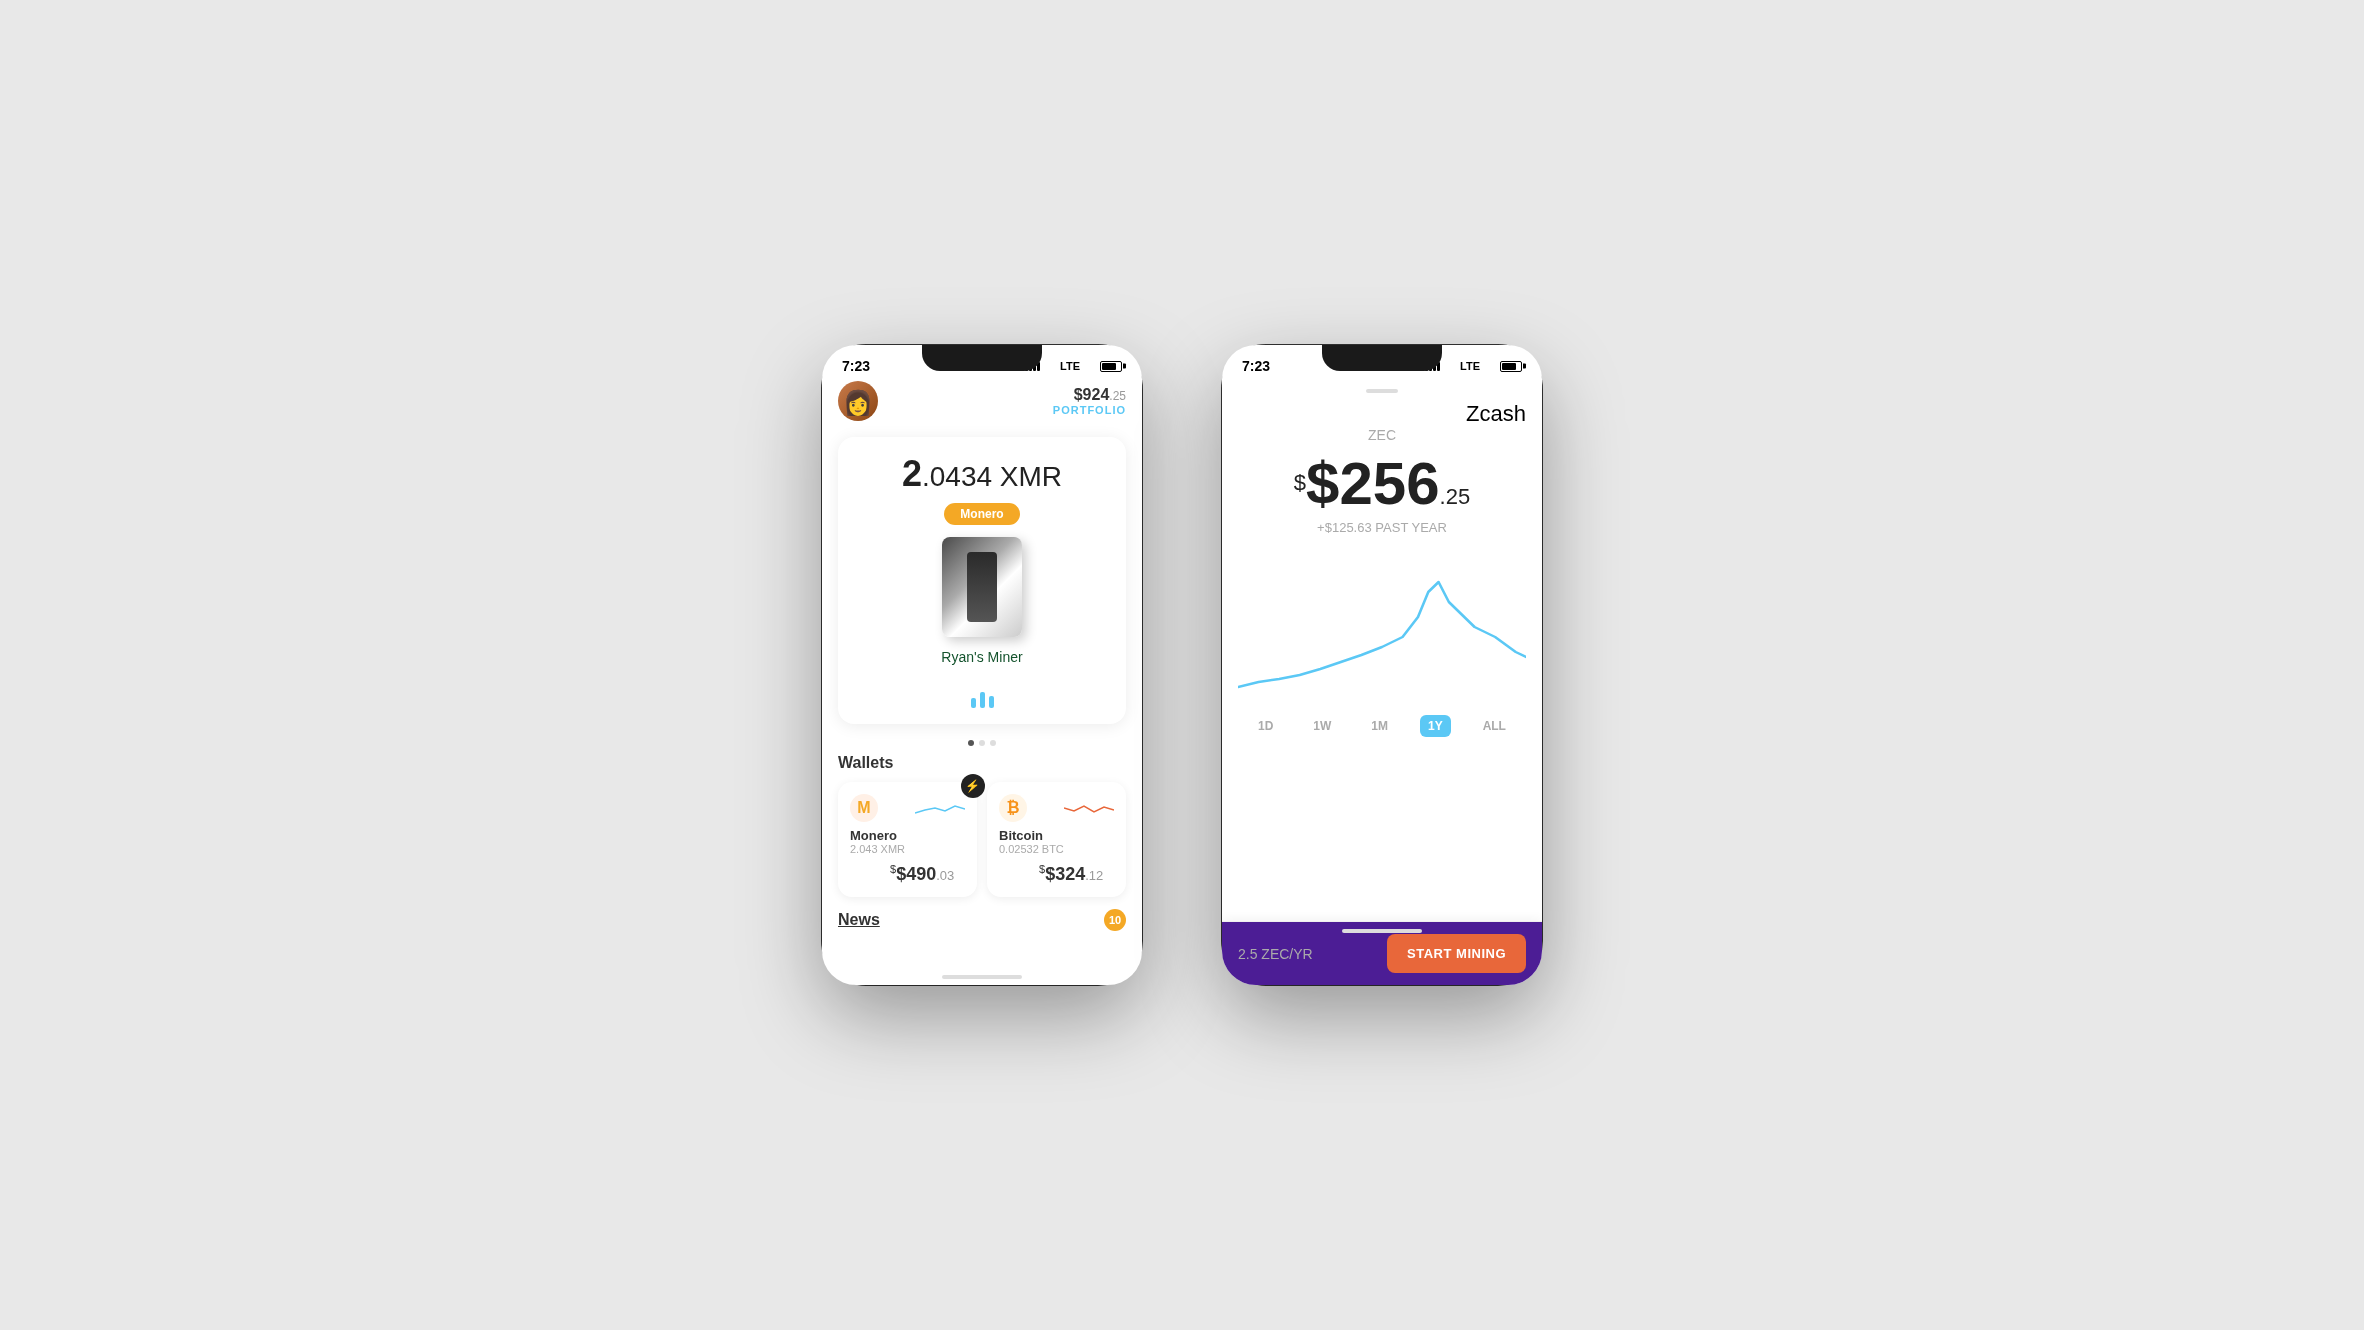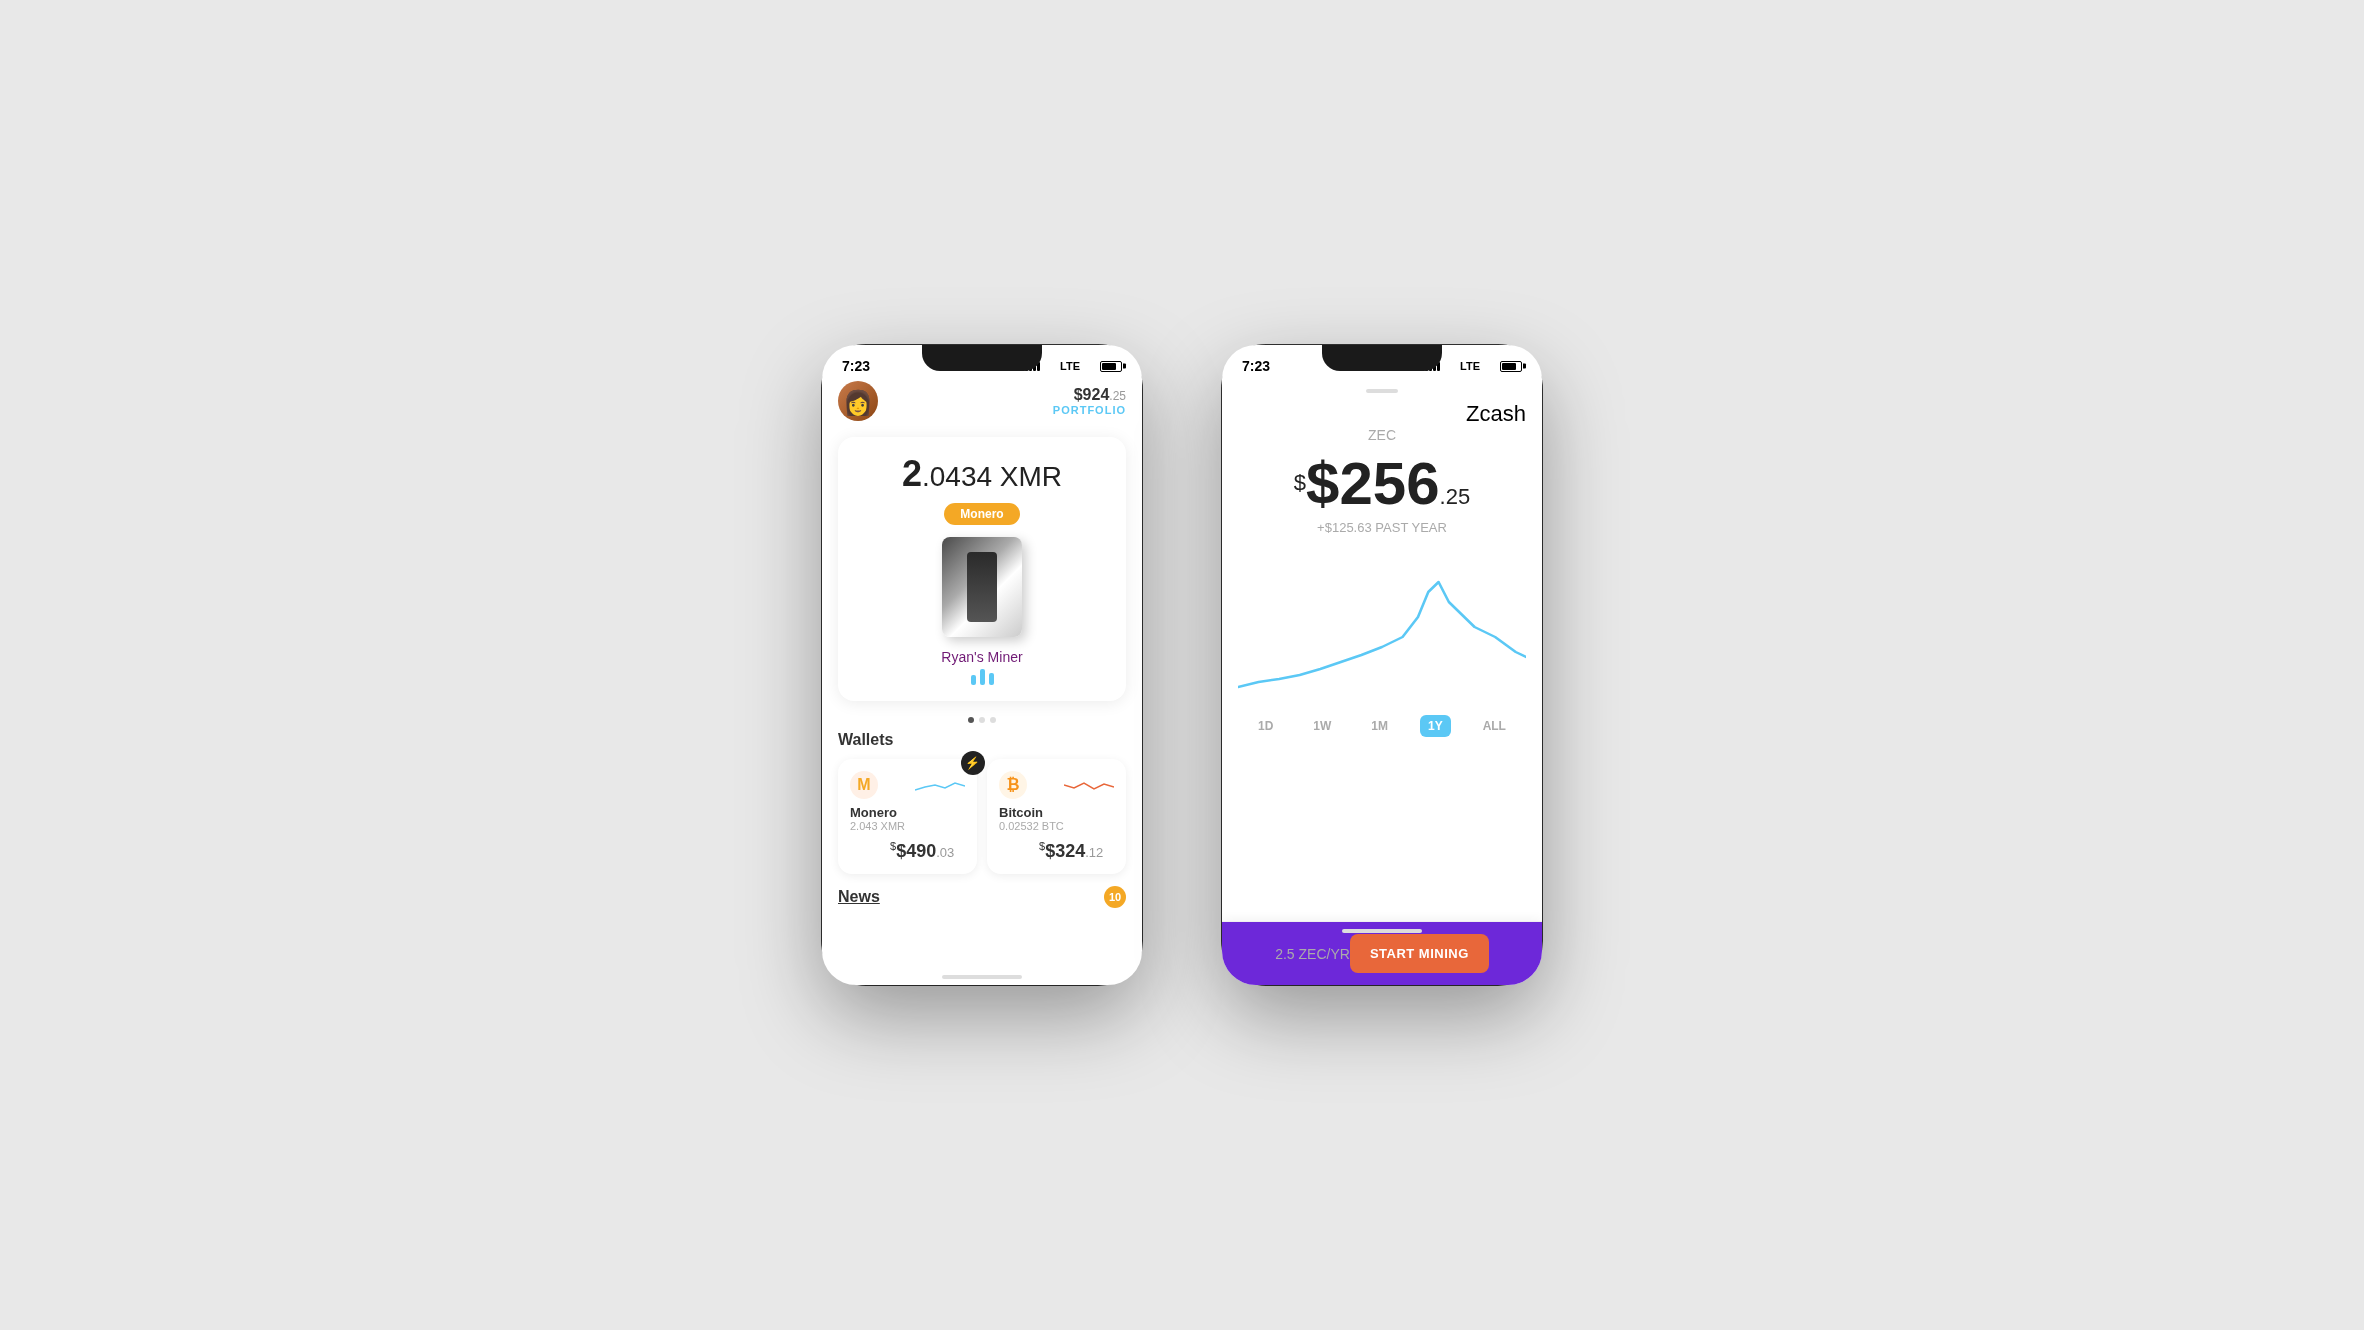--- a/index.html
+++ b/index.html
@@ -168,22 +168,22 @@
       box-shadow: 4px 4px 12px rgba(0,0,0,0.2);
     }
     .miner-image-inner {
       width: 30px;
       height: 70px;
       background: linear-gradient(180deg, #2a2a2a, #555);
       border-radius: 4px;
     }
     .miner-name {
       font-size: 14px;
-      color: #701a75;
-      margin-bottom: 0;
+      color: #14532d;
+      margin-bottom: 23px;
     }
     .bar-chart {
       display: flex;
       gap: 4px;
       justify-content: center;
       align-items: flex-end;
       height: 20px;
     }
     .bar-chart span {
       display: inline-block;
@@ -360,22 +360,22 @@
     .coin-stats-title { font-size: 18px; font-weight: 700; color: #222; }
 
     
     .bottom-bar {
       position: absolute;
       bottom: 0;
       left: 0;
       right: 0;
       display: flex;
       align-items: center;
-      justify-content: center;
-      background: #6d28d9;
+      justify-content: space-between;
+      background: #4c1d95;
       padding: 12px 16px;
       border-top: 1px solid #f0f0f0;
       box-shadow: 0 -2px 10px rgba(0,0,0,0.05);
     }
     .zec-rate { font-size: 14px; color: #aaa; font-weight: 500; }
     .start-mining-btn {
       background: #e8673a;
       color: #fff;
       font-size: 13px;
       font-weight: 700;

